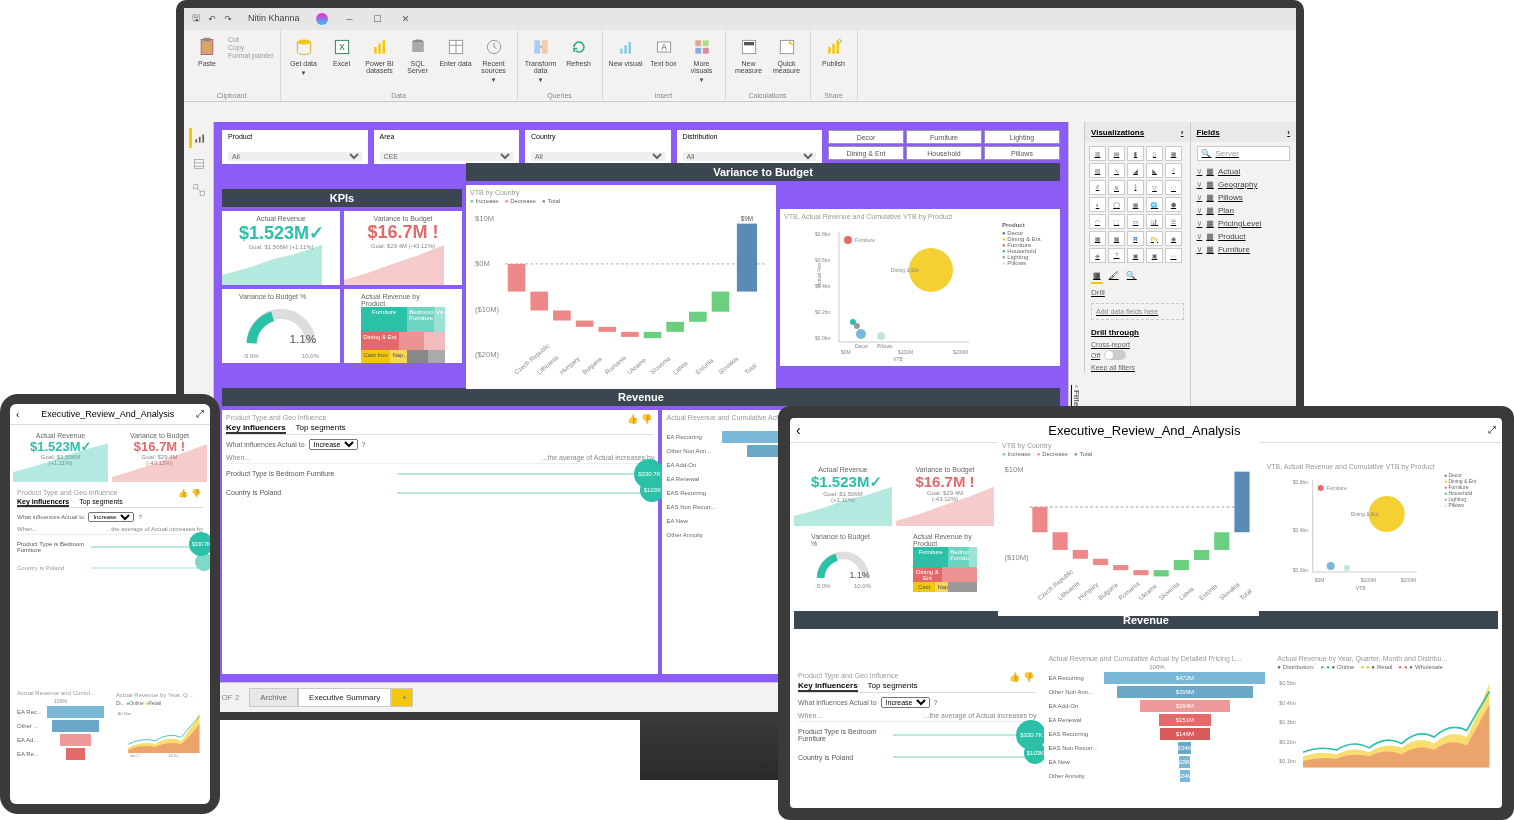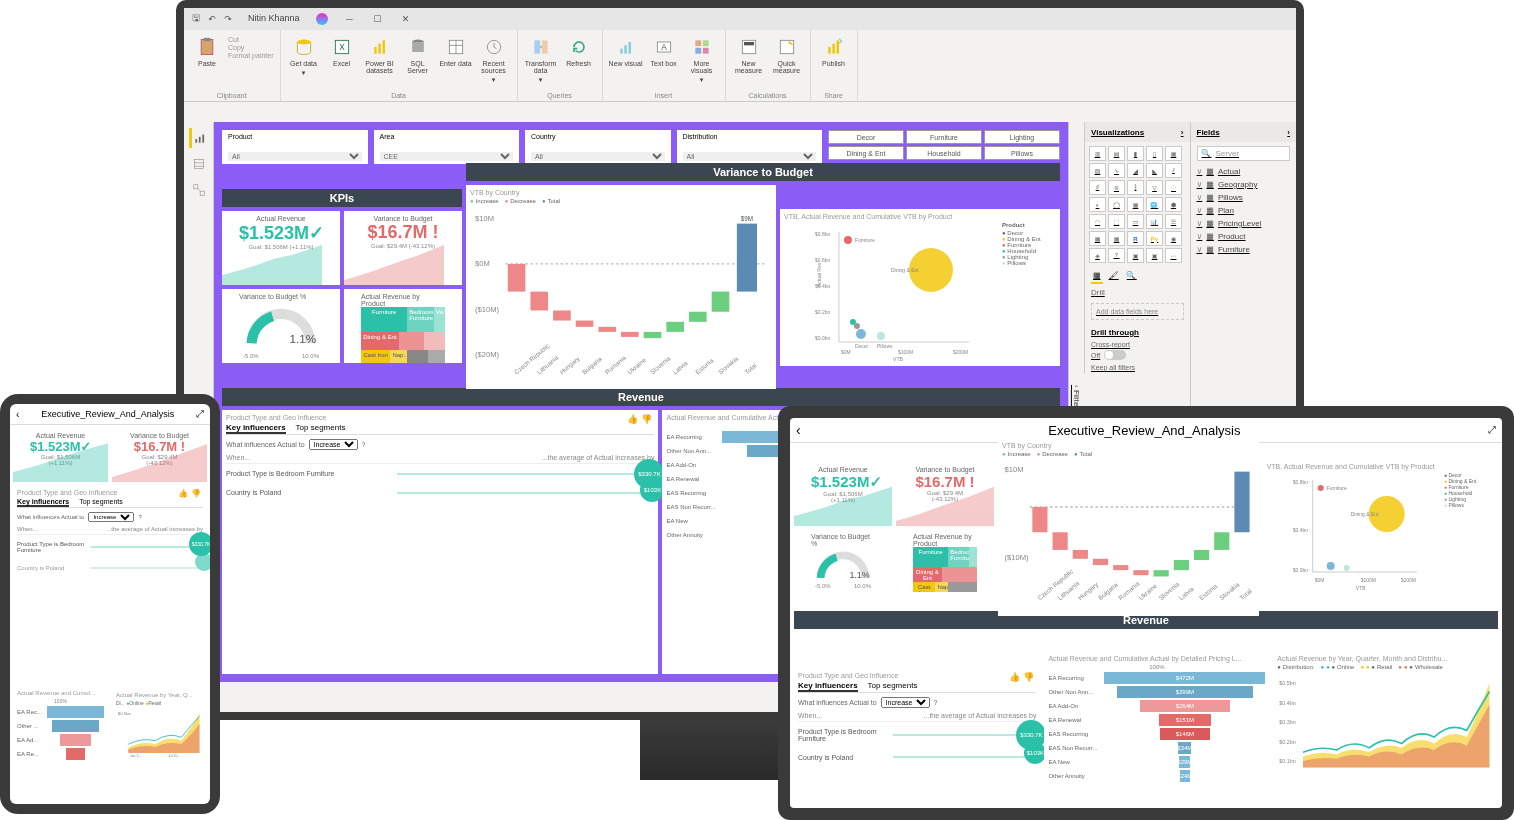--- a/index.html
+++ b/index.html
@@ -677,20 +677,27 @@
       <div class="fld-row"><span class="chev">∨</span> ▦ <span>Geography</span></div>
       <div class="fld-row"><span class="chev">∨</span> ▦ <span>Pillows</span></div>
       <div class="fld-row"><span class="chev">∨</span> ▦ <span>Plan</span></div>
       <div class="fld-row"><span class="chev">∨</span> ▦ <span>PricingLevel</span></div>
       <div class="fld-row"><span class="chev">∨</span> ▦ <span>Product</span></div>
       <div class="fld-row"><span class="chev">∨</span> ▦ <span>Furniture</span></div>
     </div>
   </div>
 </div>
 
+<div class="statusbar">
+  <span style="padding:0 8px;color:#888">&lt; &gt;</span>
+  <span class="page-of">OF 2</span>
+  <div class="pagetab">Archive</div>
+  <div class="pagetab active">Executive Summary</div>
+  <div class="pagetab add">+</div>
+</div>
 
 </div>
   </div>
 <div class="monitor-stand"></div>
 
 <div class="tablet">
 <div class="tablet-screen">
   <div class="mob-hdr">
     <span style="font-size:14px">‹</span>
     <span style="font-size:13px">Executive_Review_And_Analysis</span>

